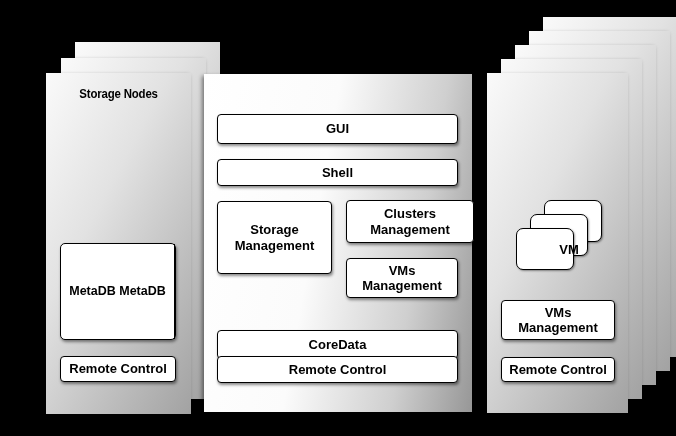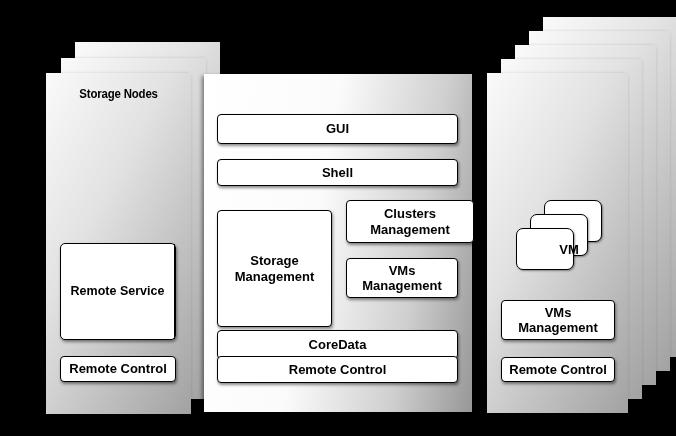--- a/index.html
+++ b/index.html
@@ -51,21 +51,21 @@
     display:flex;align-items:center;justify-content:center;
     text-align:center;
     font-size:13px;font-weight:bold;color:#000;
     line-height:1.18;
     box-sizing:border-box;
     padding:1px 2px;
   }
   
   .gui       {left:13px;top:40px; width:241px;height:30px;}
   .shell     {left:13px;top:85px; width:241px;height:27px;}
-  .storMgmt  {left:13px;top:136px;width:115px;height:117px;}
+  .storMgmt  {left:13px;top:127px;width:115px;height:73px;}
   .clustMgmt {left:142px;top:126px;width:128px;height:43px;}
   .vmsMgmtC  {left:142px;top:184px;width:112px;height:40px;}
   .coreData  {left:13px;top:256px;width:241px;height:29px;}
   .remoteC   {left:13px;top:282px;width:241px;height:27px;}
   
   .services  {left:14px;top:170px;width:116px;height:97px;padding:0;display:flex;align-items:stretch;border-radius:5px;}
   .services .half{
     flex:1;display:flex;align-items:center;justify-content:center;
     text-align:center;font-size:12.5px;font-weight:bold;line-height:1.2;
   }
@@ -91,21 +91,21 @@
 
 <div id="stage">
 
   <div class="card l3"></div>
   <div class="card l2"></div>
   <div class="card l1">
     <div class="panel-title">
       <span>Storage Nodes</span>
     </div>
     <div class="box services">
-      <div class="half first">Remote Service</div>
+      <div class="half first">MetaDB MetaDB</div>
     </div>
     <div class="box remoteL">Remote Control</div>
   </div>
 
   <div class="card center-card c1">
     <div class="box shell">Shell</div>
     <div class="box gui">GUI</div>
     <div class="box storMgmt">Storage Management</div>
     <div class="box clustMgmt">Clusters Management</div>
     <div class="box vmsMgmtC">VMs Management</div>

